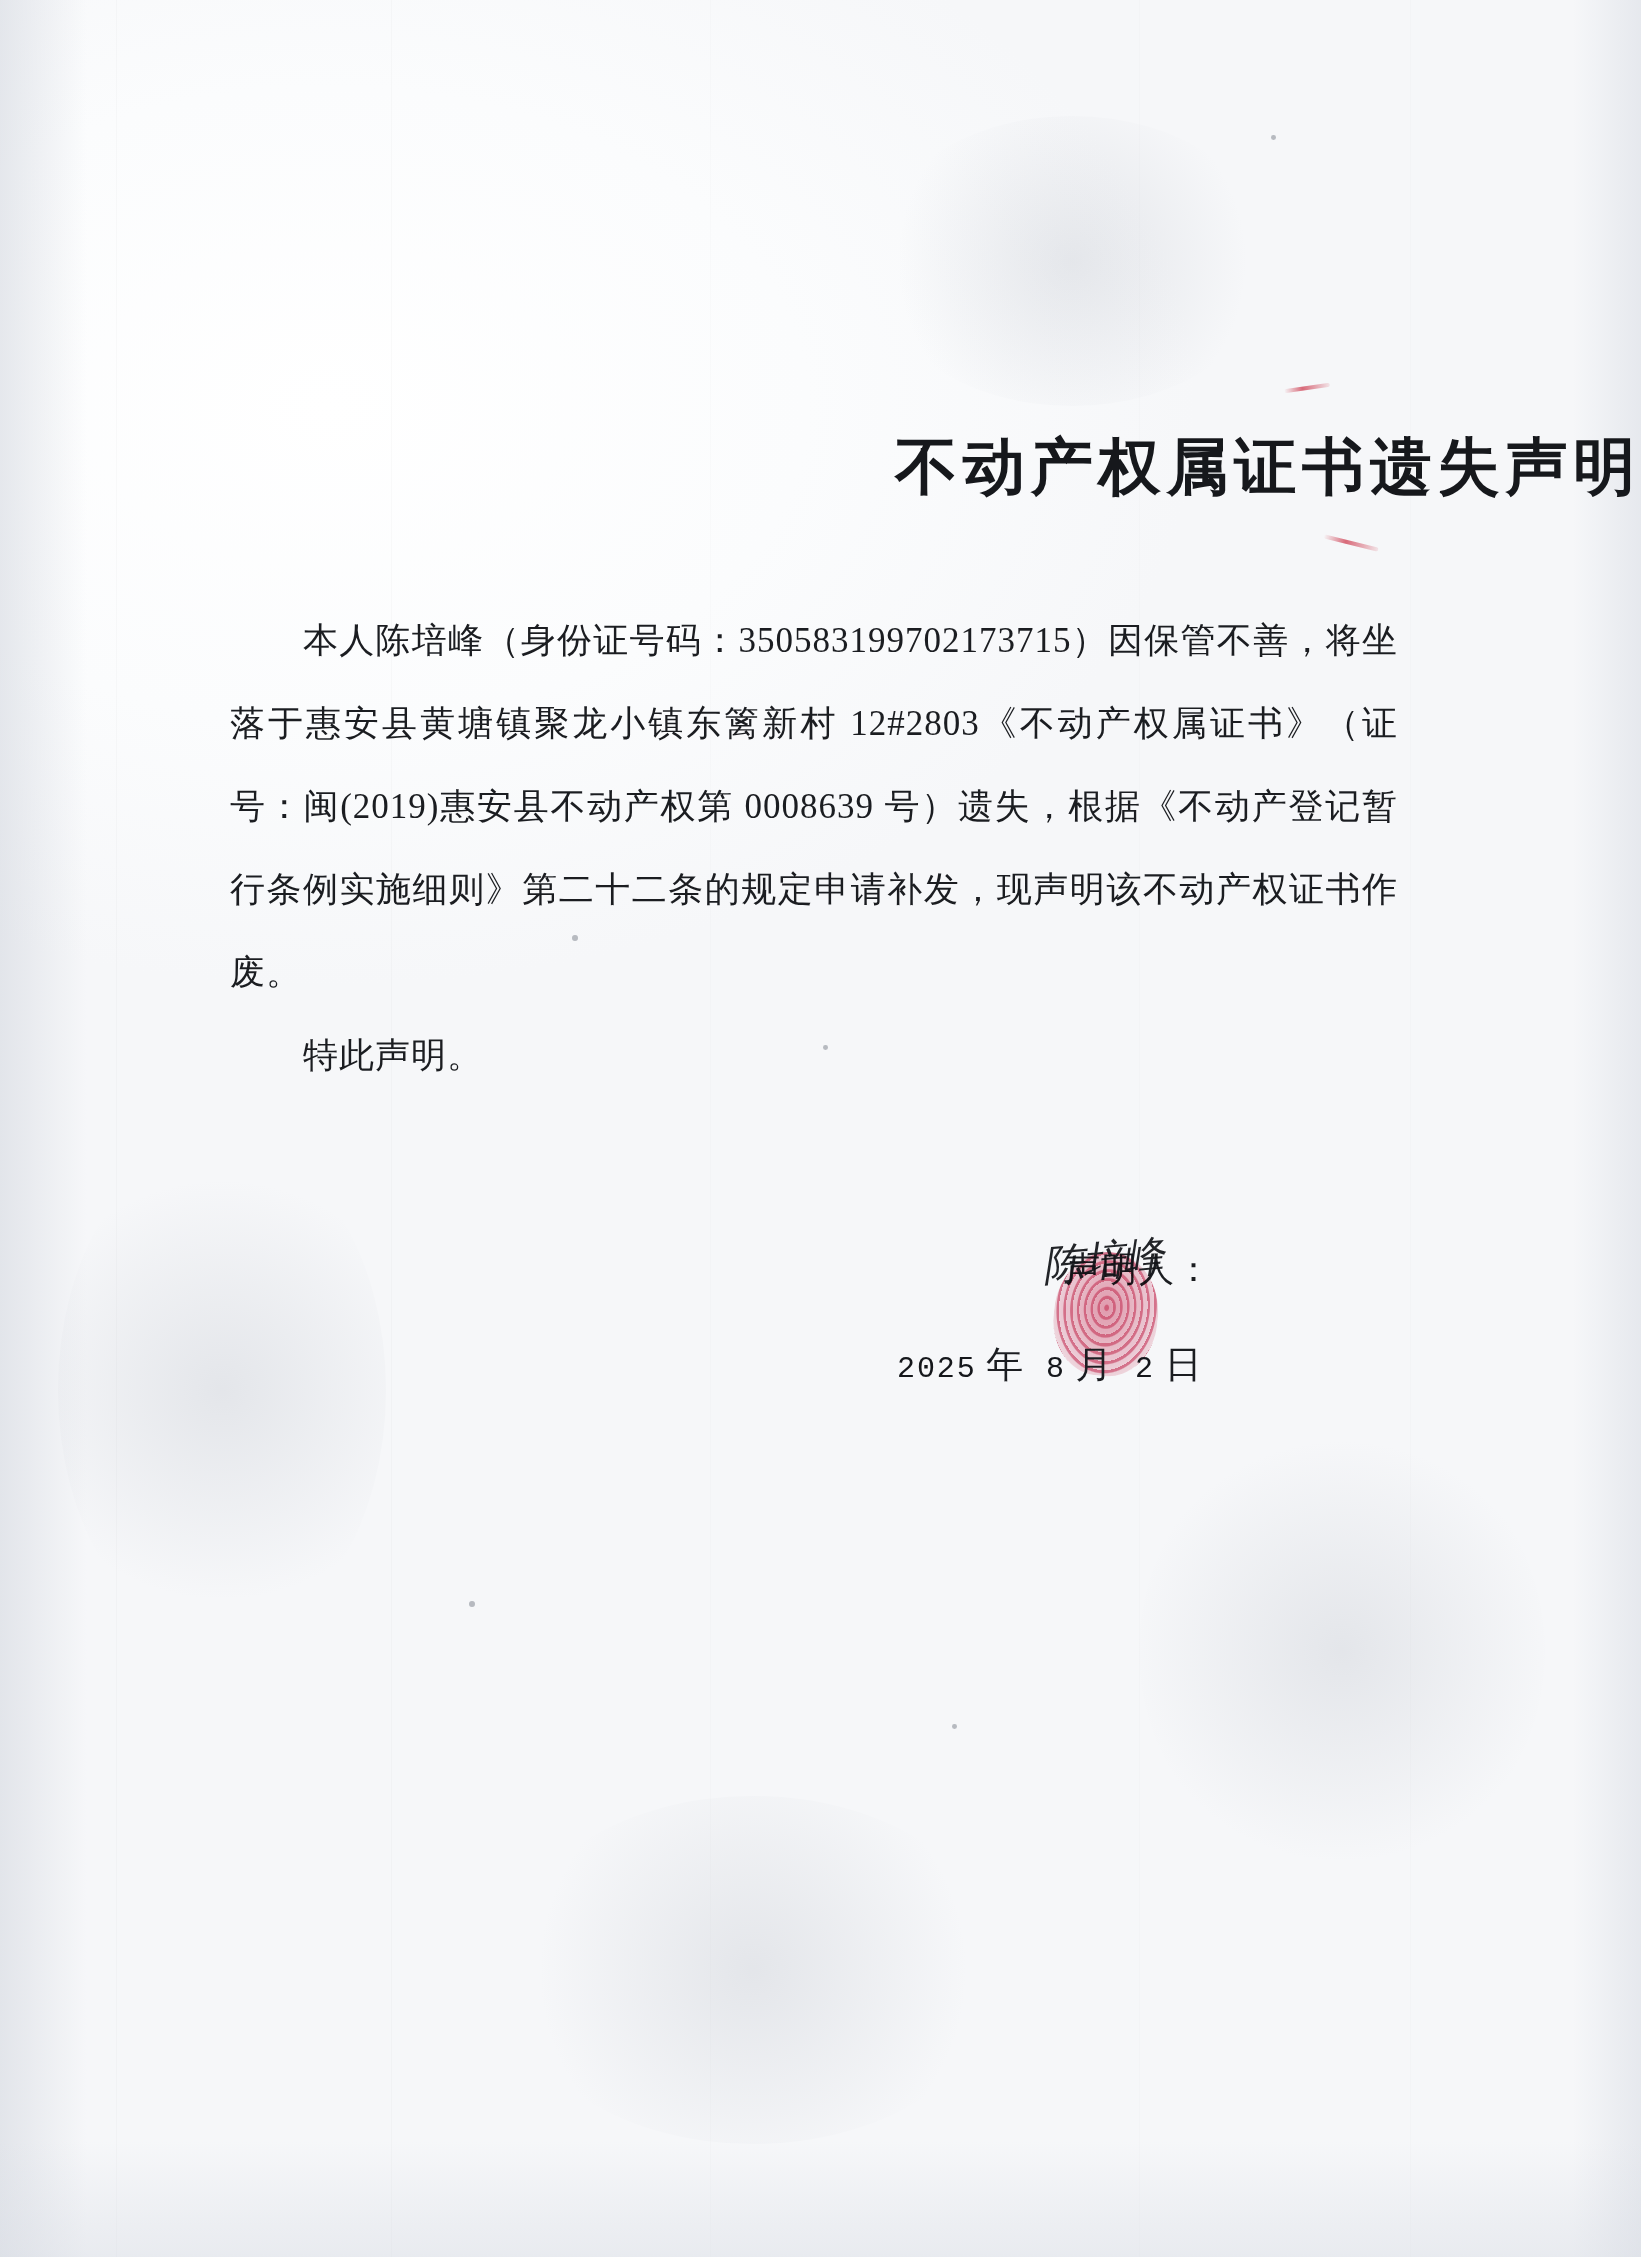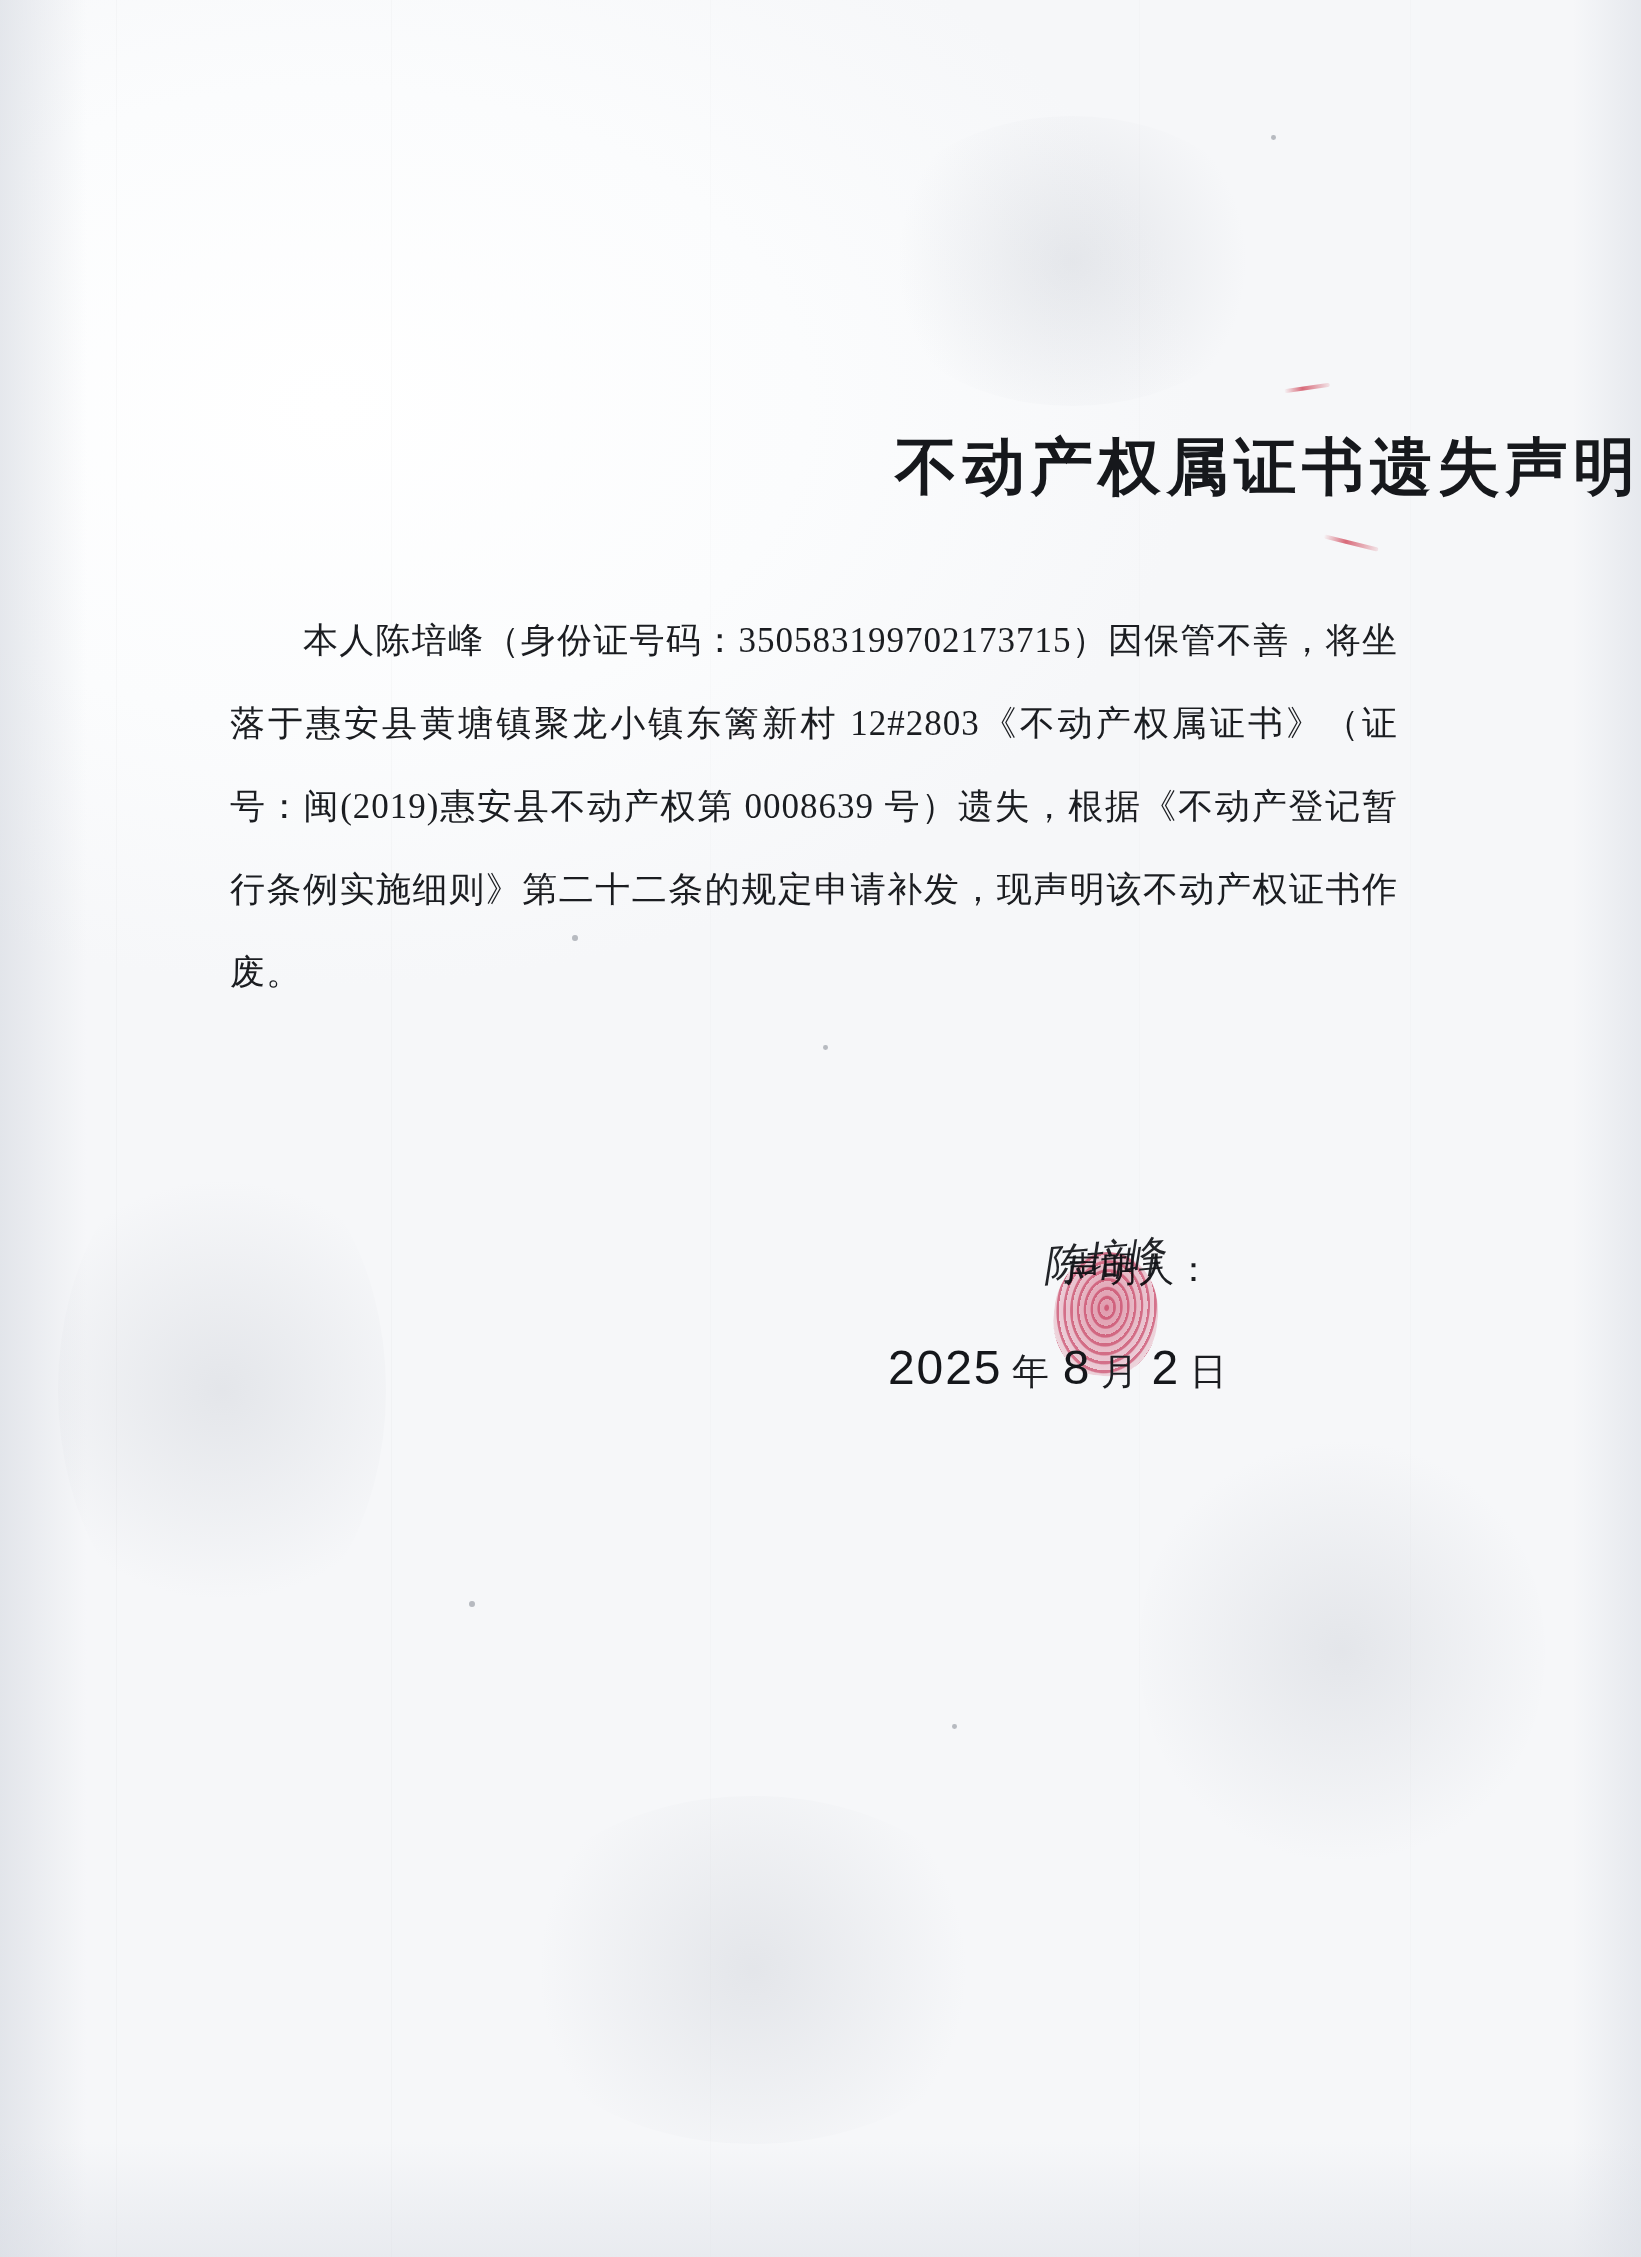--- a/index.html
+++ b/index.html
@@ -141,24 +141,25 @@
   }
   .date-row {
     position: relative;
     margin-top: 17.4px;
     font-size: 39px;
     letter-spacing: 3.9px;
     white-space: nowrap;
     color: #1b1d21;
   }
   .date-hand {
-    font-family: Liberation Sans, sans-serif;
-    font-size: 48px;
+    font-family: Liberation Mono, monospace;
+    font-size: 30px;
     letter-spacing: 1.9px;
     color: #15171b;
+    margin-left: 9px;
   }
   .date-unit {
     font-family: "Liberation Serif", "DejaVu Serif", serif;
     font-size: 37px;
     padding: 0 9.7px;
   }
 
   .red-mark {
     position: absolute;
     pointer-events: none;
@@ -195,20 +196,21 @@
   <div class="speck" style="left:1271px; top:135px; width:4.8px; height:4.8px;"></div>
   <div class="speck" style="left:572px; top:935px; width:5.8px; height:5.8px;"></div>
   <div class="speck" style="left:823px; top:1045px; width:4.8px; height:4.8px;"></div>
   <div class="speck" style="left:469px; top:1601px; width:5.8px; height:5.8px;"></div>
   <div class="speck" style="left:952px; top:1724px; width:4.8px; height:4.8px;"></div>
 
   <div class="doc-title">不动产权属证书遗失声明</div>
 
   <div class="body-block">
     <p class="para">本人陈培峰（身份证号码：350583199702173715）因保管不善，将坐落于惠安县黄塘镇聚龙小镇东篱新村 12#2803《不动产权属证书》（证号：闽(2019)惠安县不动产权第 0008639 号）遗失，根据《不动产登记暂行条例实施细则》第二十二条的规定申请补发，现声明该不动产权证书作废。</p>
+    <p class="para">特此声明。</p>
   </div>
 
   <div class="sign-block">
     <div class="sign-row">
       <span class="sign-label">声明人：</span>
       <span class="fingerprint"></span>
       <span class="signature-name handwriting">陈培峰</span>
     </div>
     <div class="date-row">
       <span class="date-hand">2025</span><span class="date-unit">年</span><span class="date-hand">8</span><span class="date-unit">月</span><span class="date-hand">2</span><span class="date-unit">日</span>

